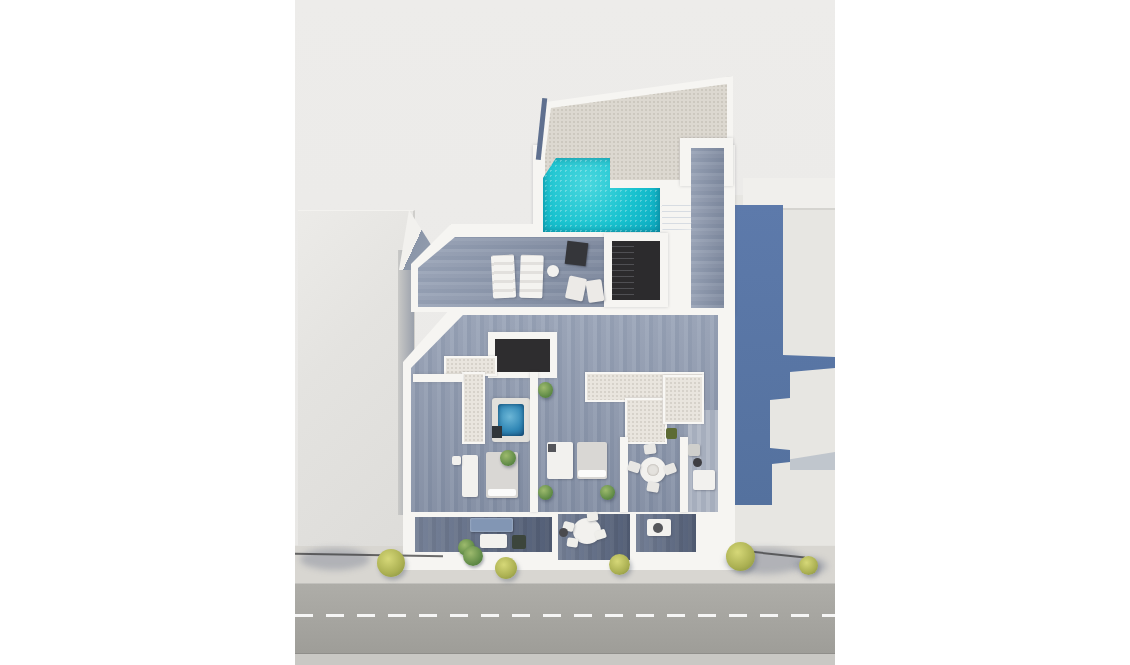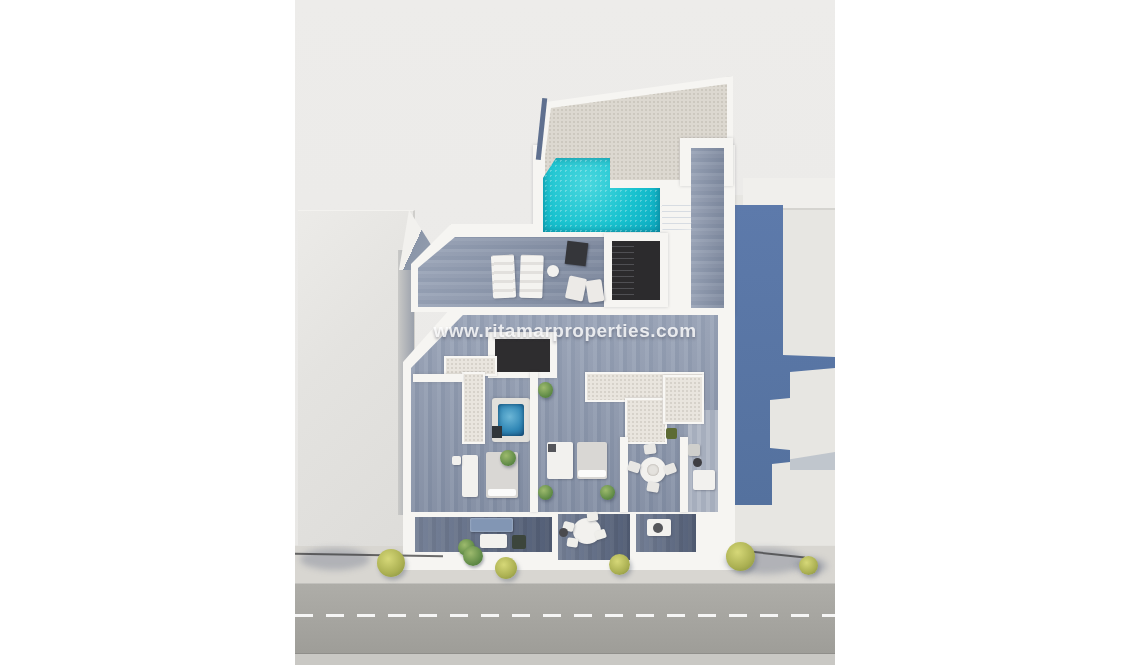--- a/index.html
+++ b/index.html
@@ -188,16 +188,15 @@
   <div class="abs shadowblob" style="left:430px;top:548px;width:80px;height:26px;"></div>
   <div class="abs shadowblob" style="left:500px;top:558px;width:32px;height:16px;"></div>
   <div class="abs wire" style="left:0;top:554px;width:148px;height:2px;transform:rotate(1deg);"></div>
   <div class="abs wire" style="left:445px;top:553px;width:65px;height:2px;transform:rotate(6deg);"></div>
   <div class="abs tree" style="left:82px;top:549px;width:28px;height:28px;"></div>
   <div class="abs tree" style="left:200px;top:557px;width:22px;height:22px;"></div>
   <div class="abs tree" style="left:314px;top:554px;width:21px;height:21px;"></div>
   <div class="abs tree" style="left:431px;top:542px;width:29px;height:29px;"></div>
   <div class="abs tree" style="left:504px;top:556px;width:19px;height:19px;"></div>
 
-  <div id="watermark">www.ritamarproperties.com</div>
 
  </div>
 </div>
 
 </body></html>

